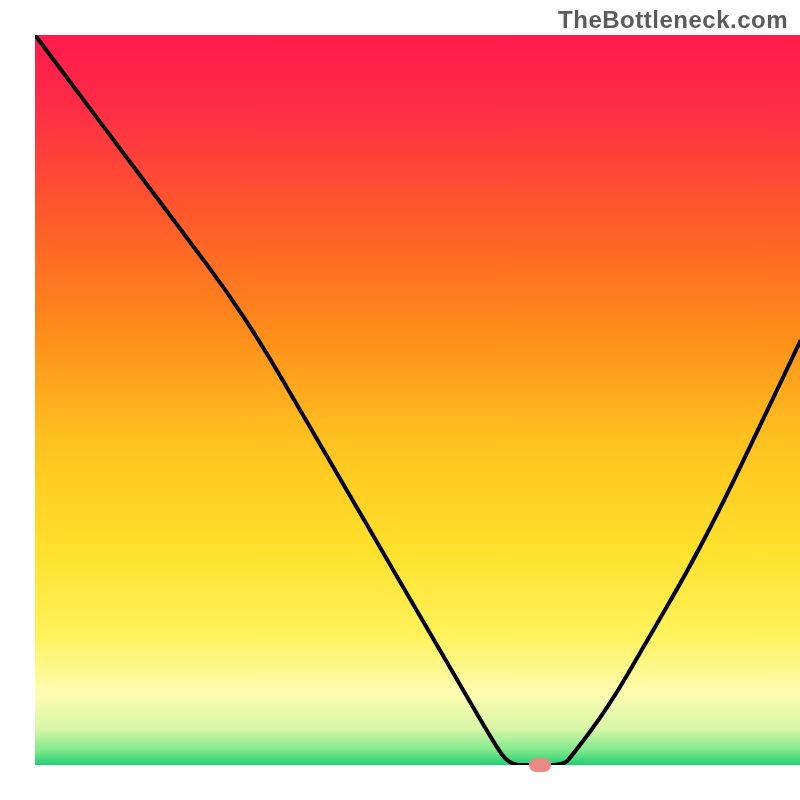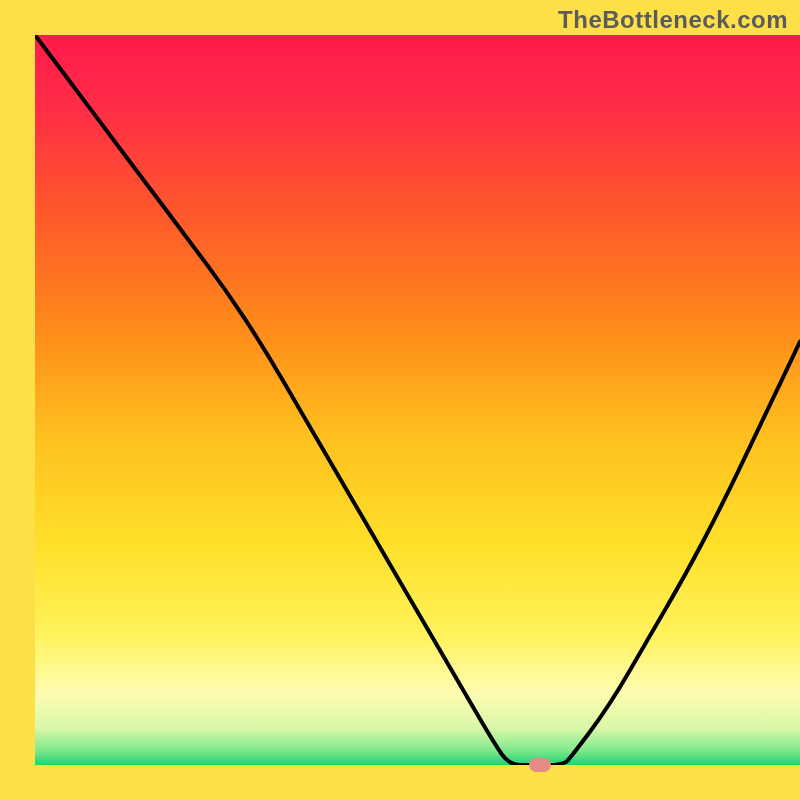--- a/index.html
+++ b/index.html
@@ -8,21 +8,21 @@
     width: 800px;
     height: 800px;
     background: #000;
     overflow: hidden;
     font-family: Arial, Helvetica, sans-serif;
   }
   .frame {
     position: relative;
     width: 800px;
     height: 800px;
-    background: #fde047;
+    background: #ffffff;
   }
   .watermark {
     position: absolute;
     top: 6px;
     right: 12px;
     font-size: 24px;
     font-weight: 600;
     color: #5b5b5b;
     letter-spacing: 0.5px;
     z-index: 10;

